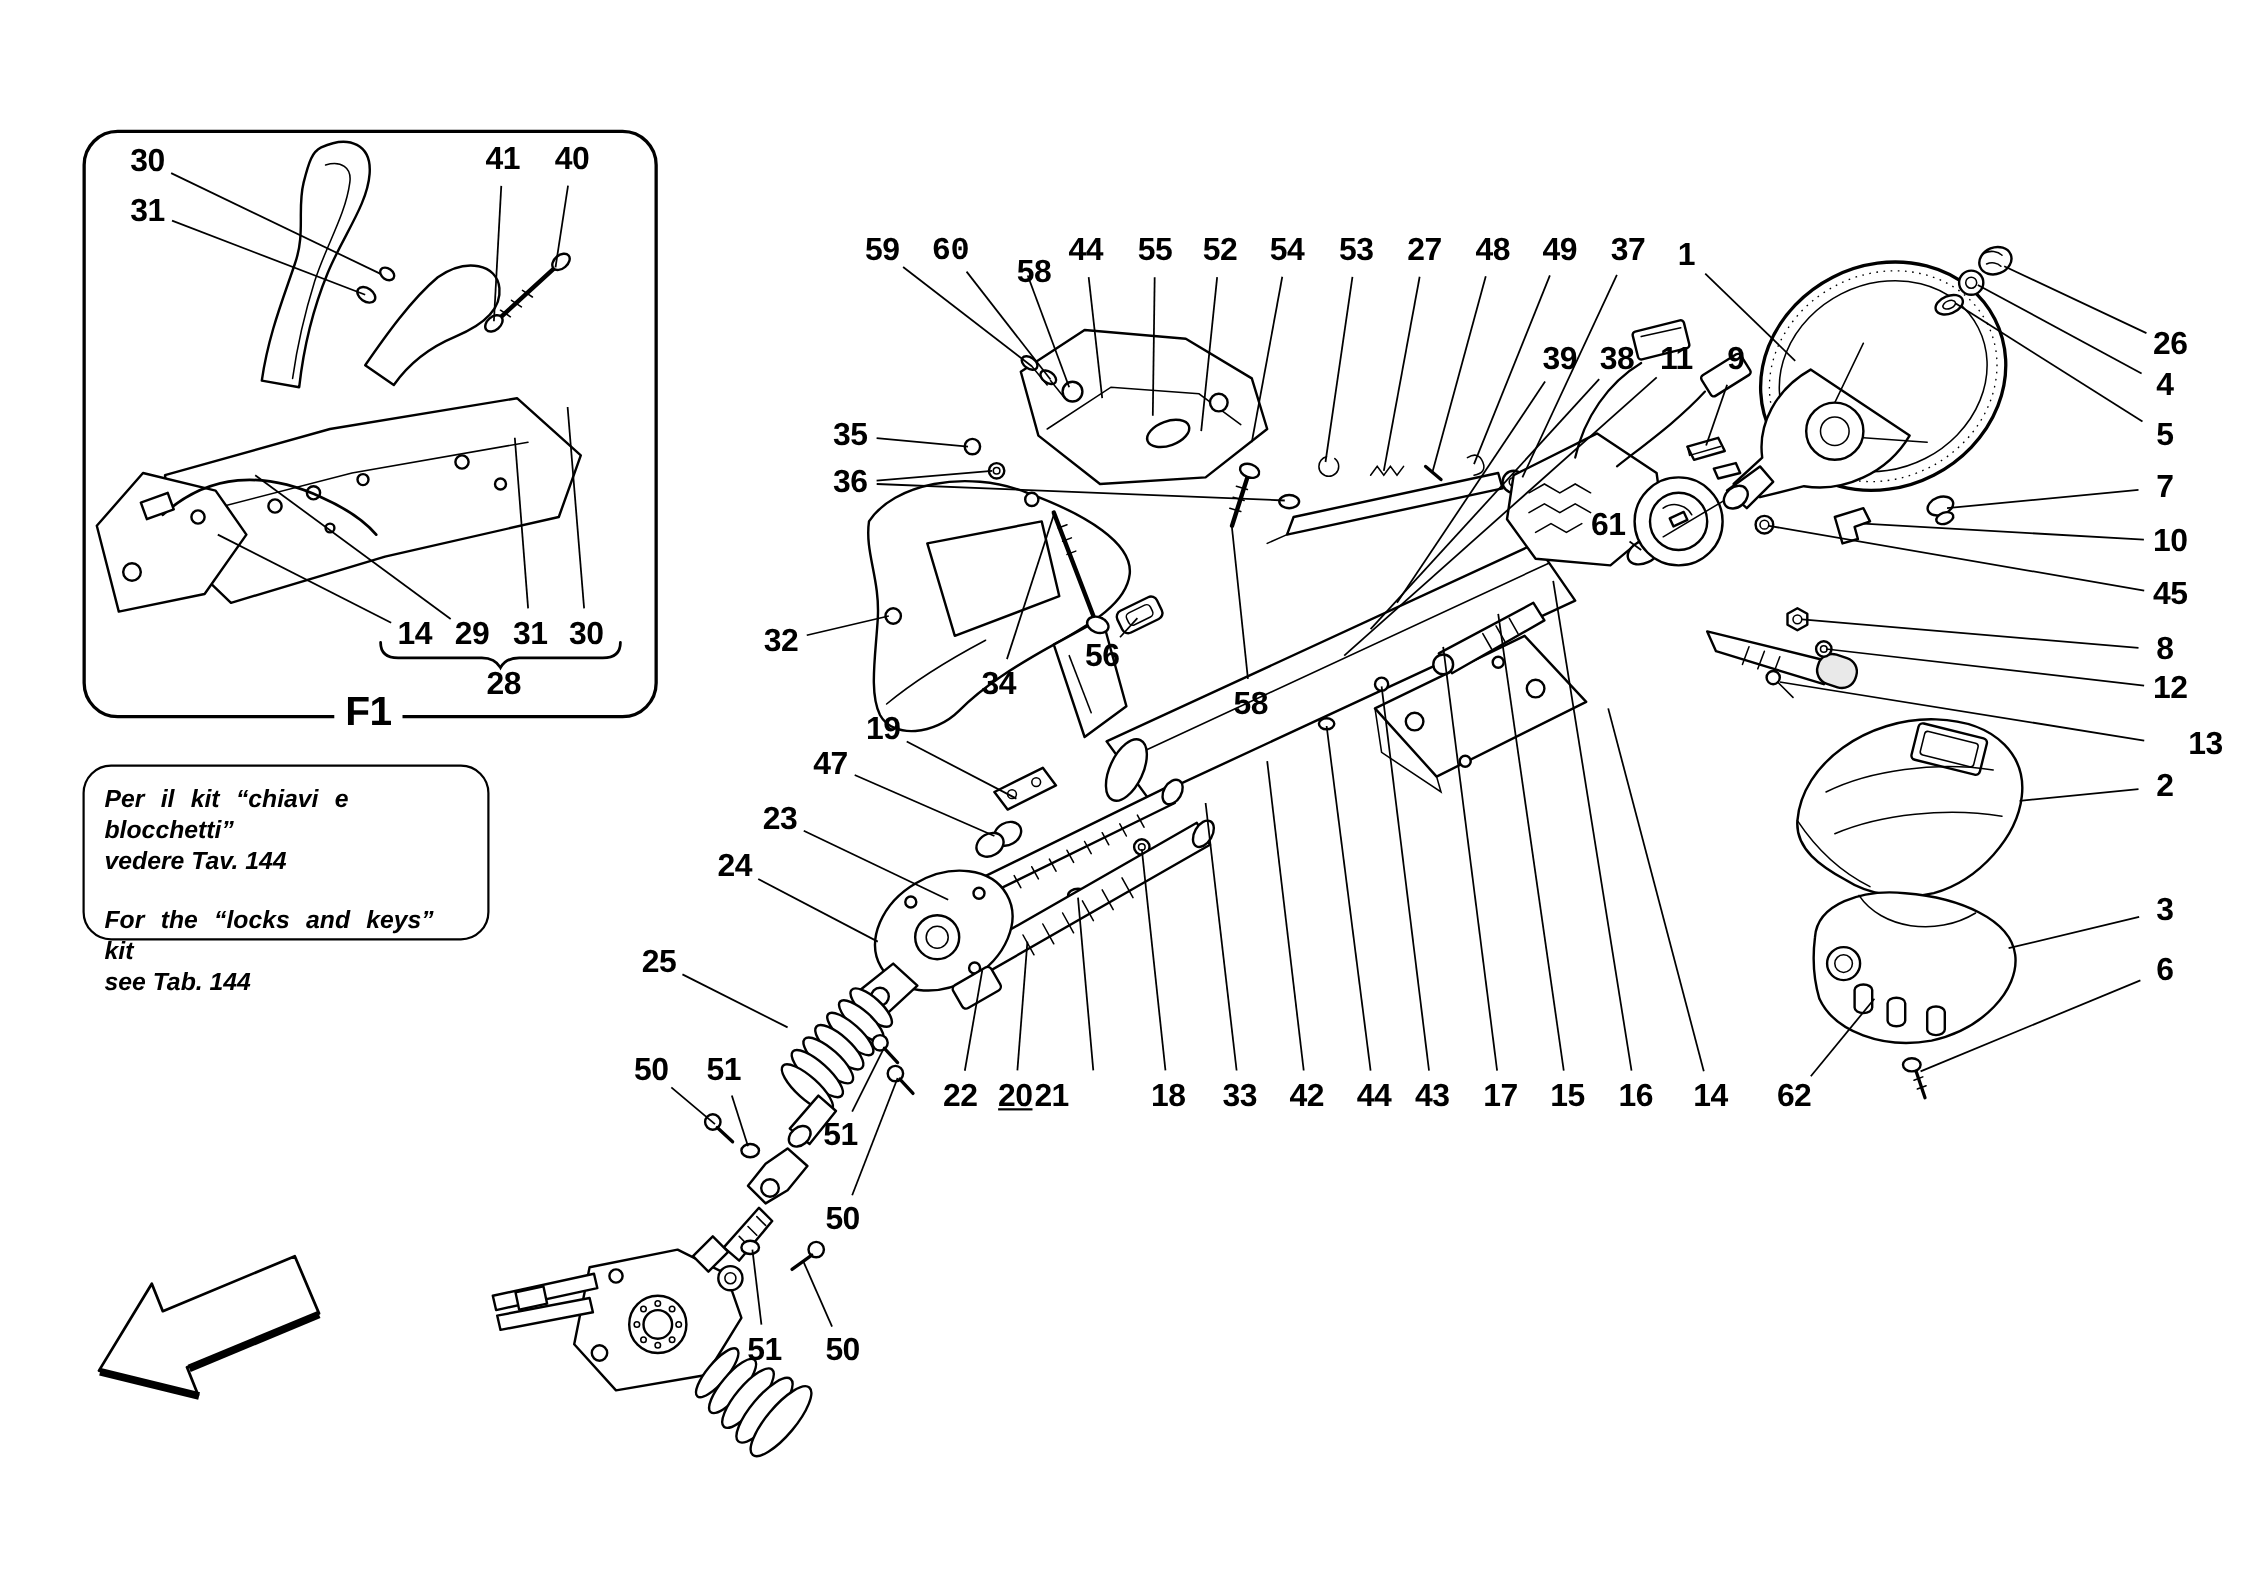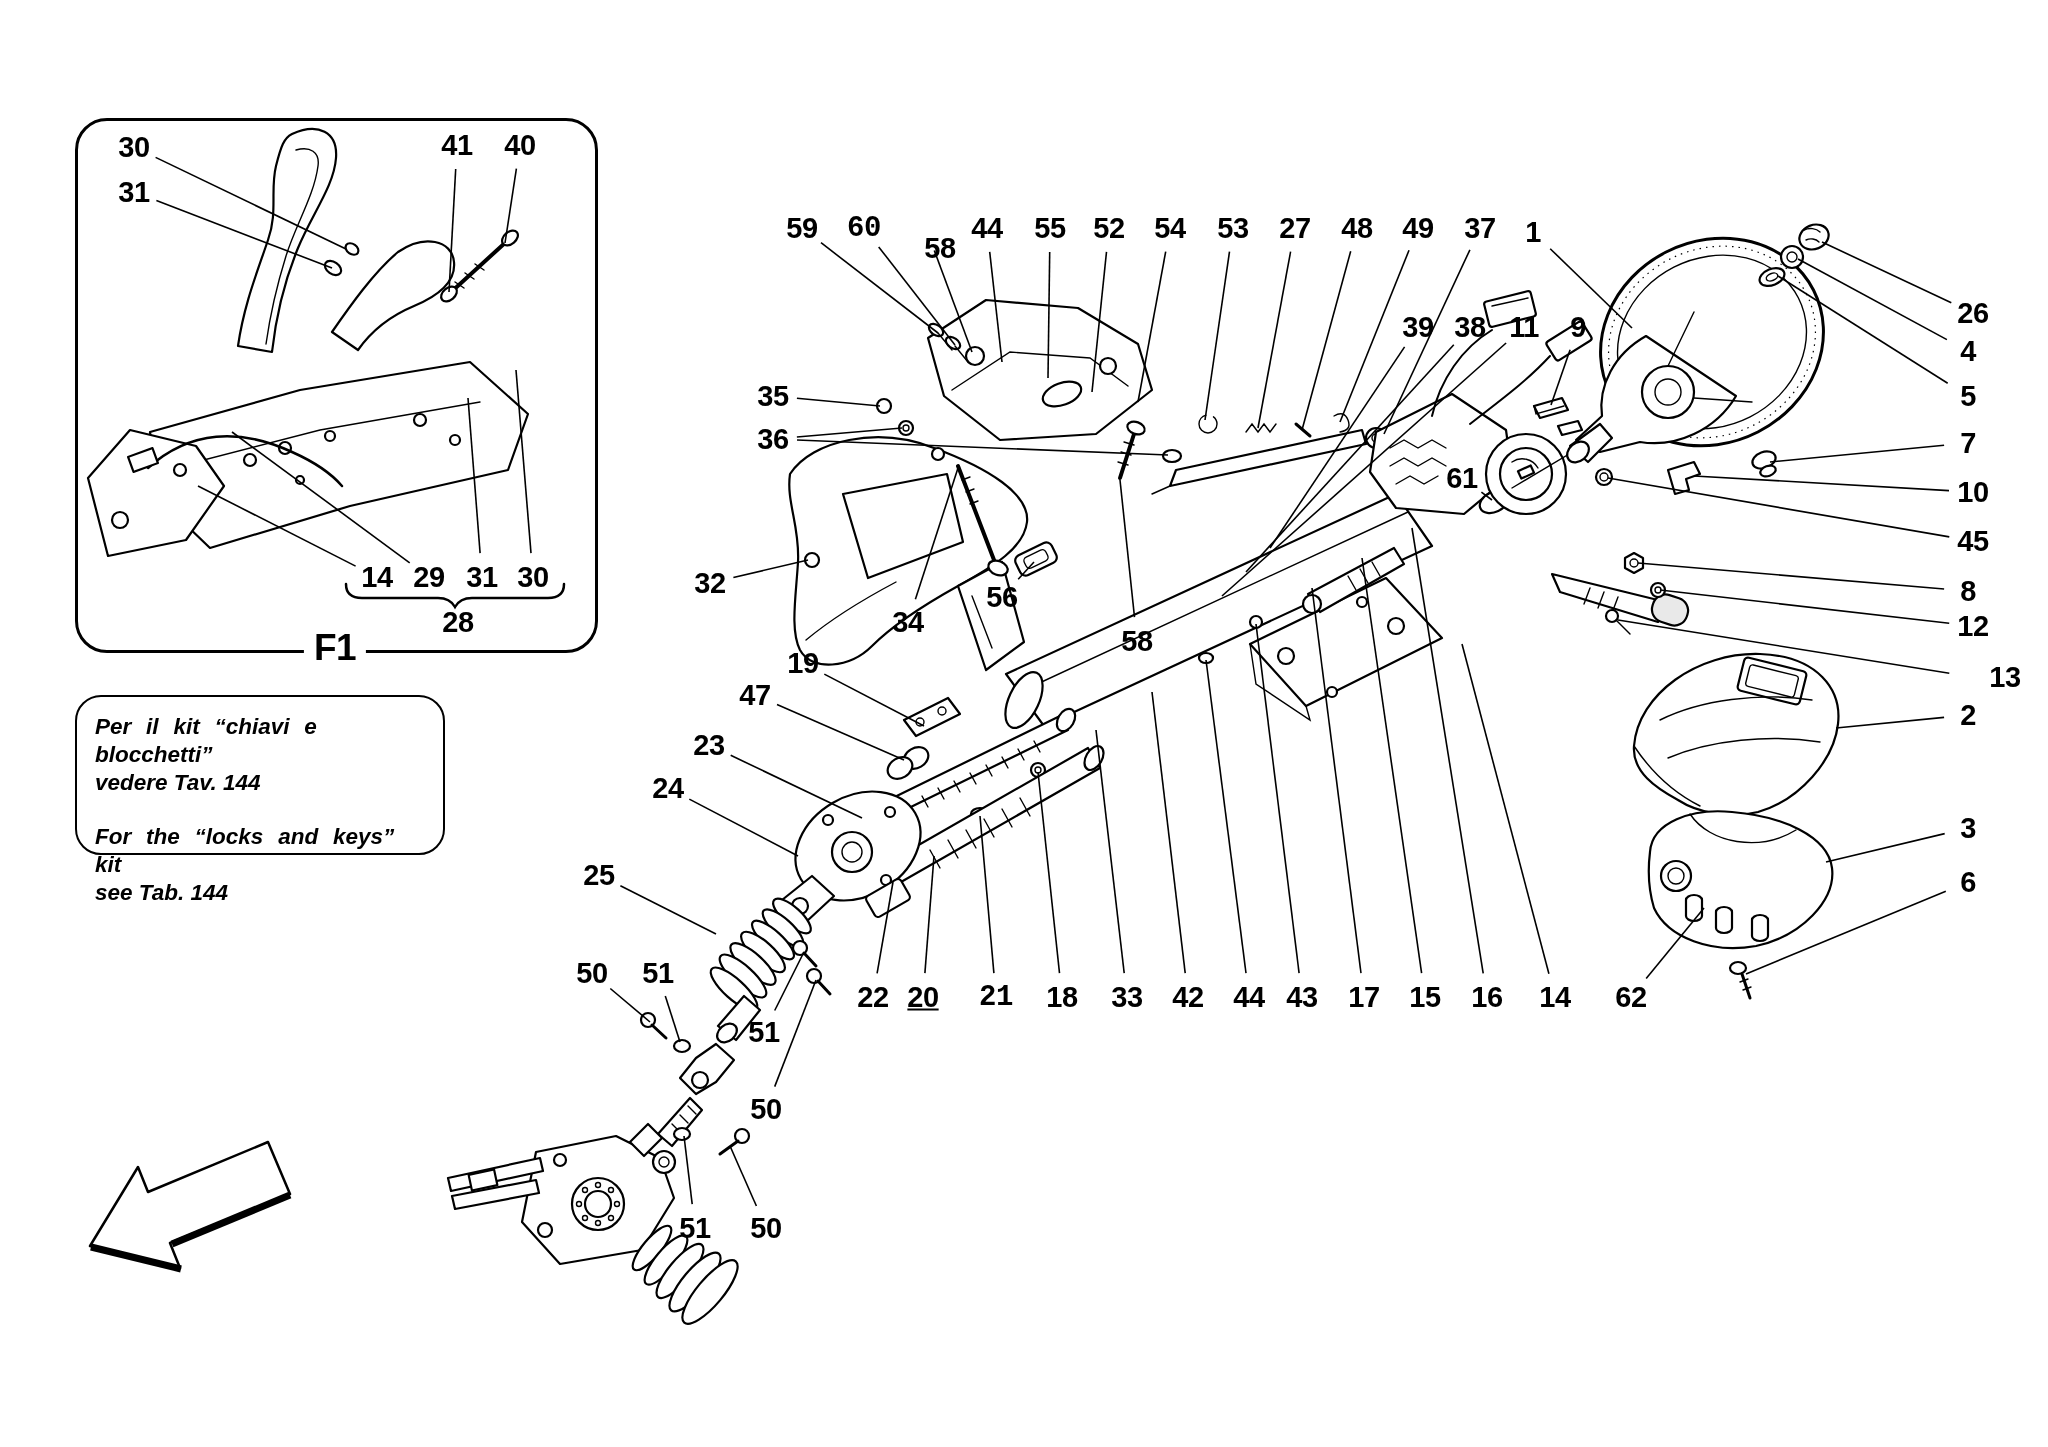--- a/index.html
+++ b/index.html
@@ -414,21 +414,21 @@
       <div class="callout" style="left: 1002px; top: 597px;">56</div>
       <div class="callout" style="left: 1137px; top: 641px;">58</div>
       <div class="callout" style="left: 803px; top: 663px;">19</div>
       <div class="callout" style="left: 755px; top: 695px;">47</div>
       <div class="callout" style="left: 709px; top: 745px;">23</div>
       <div class="callout" style="left: 668px; top: 788px;">24</div>
       <div class="callout" style="left: 599px; top: 875px;">25</div>
       <div class="callout" style="left: 1462px; top: 478px;">61</div>
       <div class="callout" style="left: 873px; top: 997px;">22</div>
       <div class="callout" style="left: 923px; top: 997px; text-decoration: underline;">20</div>
-      <div class="callout" style="left: 996px; top: 997px; font-family: Liberation Mono, monospace;">21</div>
+      <div class="callout" style="left: 956px; top: 997px;">21</div>
       <div class="callout" style="left: 1062px; top: 997px;">18</div>
       <div class="callout" style="left: 1127px; top: 997px;">33</div>
       <div class="callout" style="left: 1188px; top: 997px;">42</div>
       <div class="callout" style="left: 1249px; top: 997px;">44</div>
       <div class="callout" style="left: 1302px; top: 997px;">43</div>
       <div class="callout" style="left: 1364px; top: 997px;">17</div>
       <div class="callout" style="left: 1425px; top: 997px;">15</div>
       <div class="callout" style="left: 1487px; top: 997px;">16</div>
       <div class="callout" style="left: 1555px; top: 997px;">14</div>
       <div class="callout" style="left: 1631px; top: 997px;">62</div>

